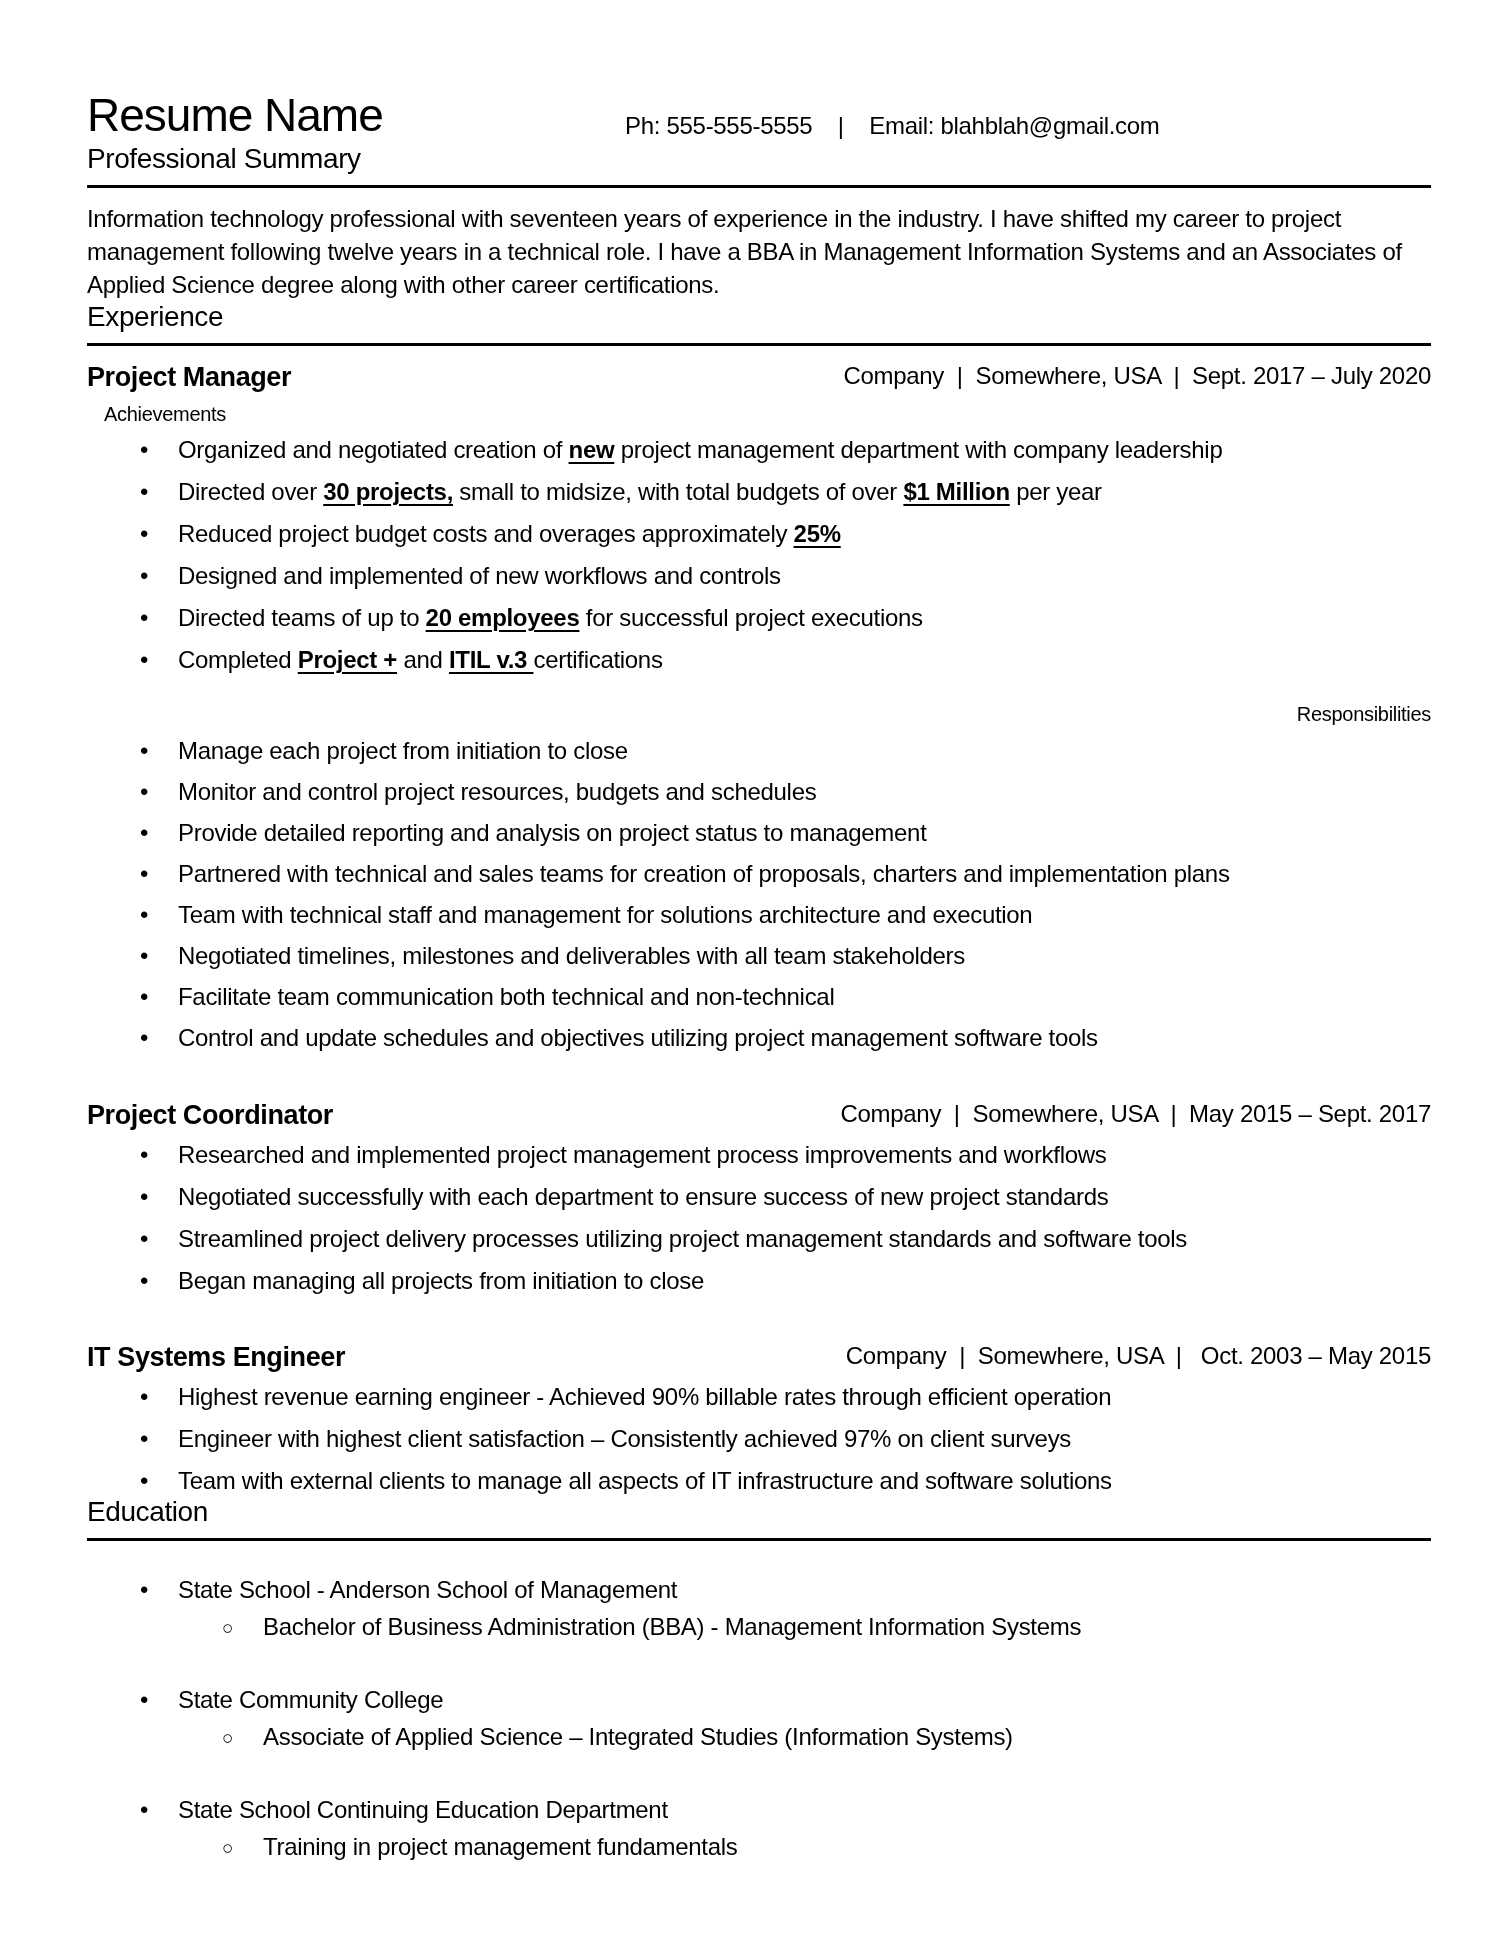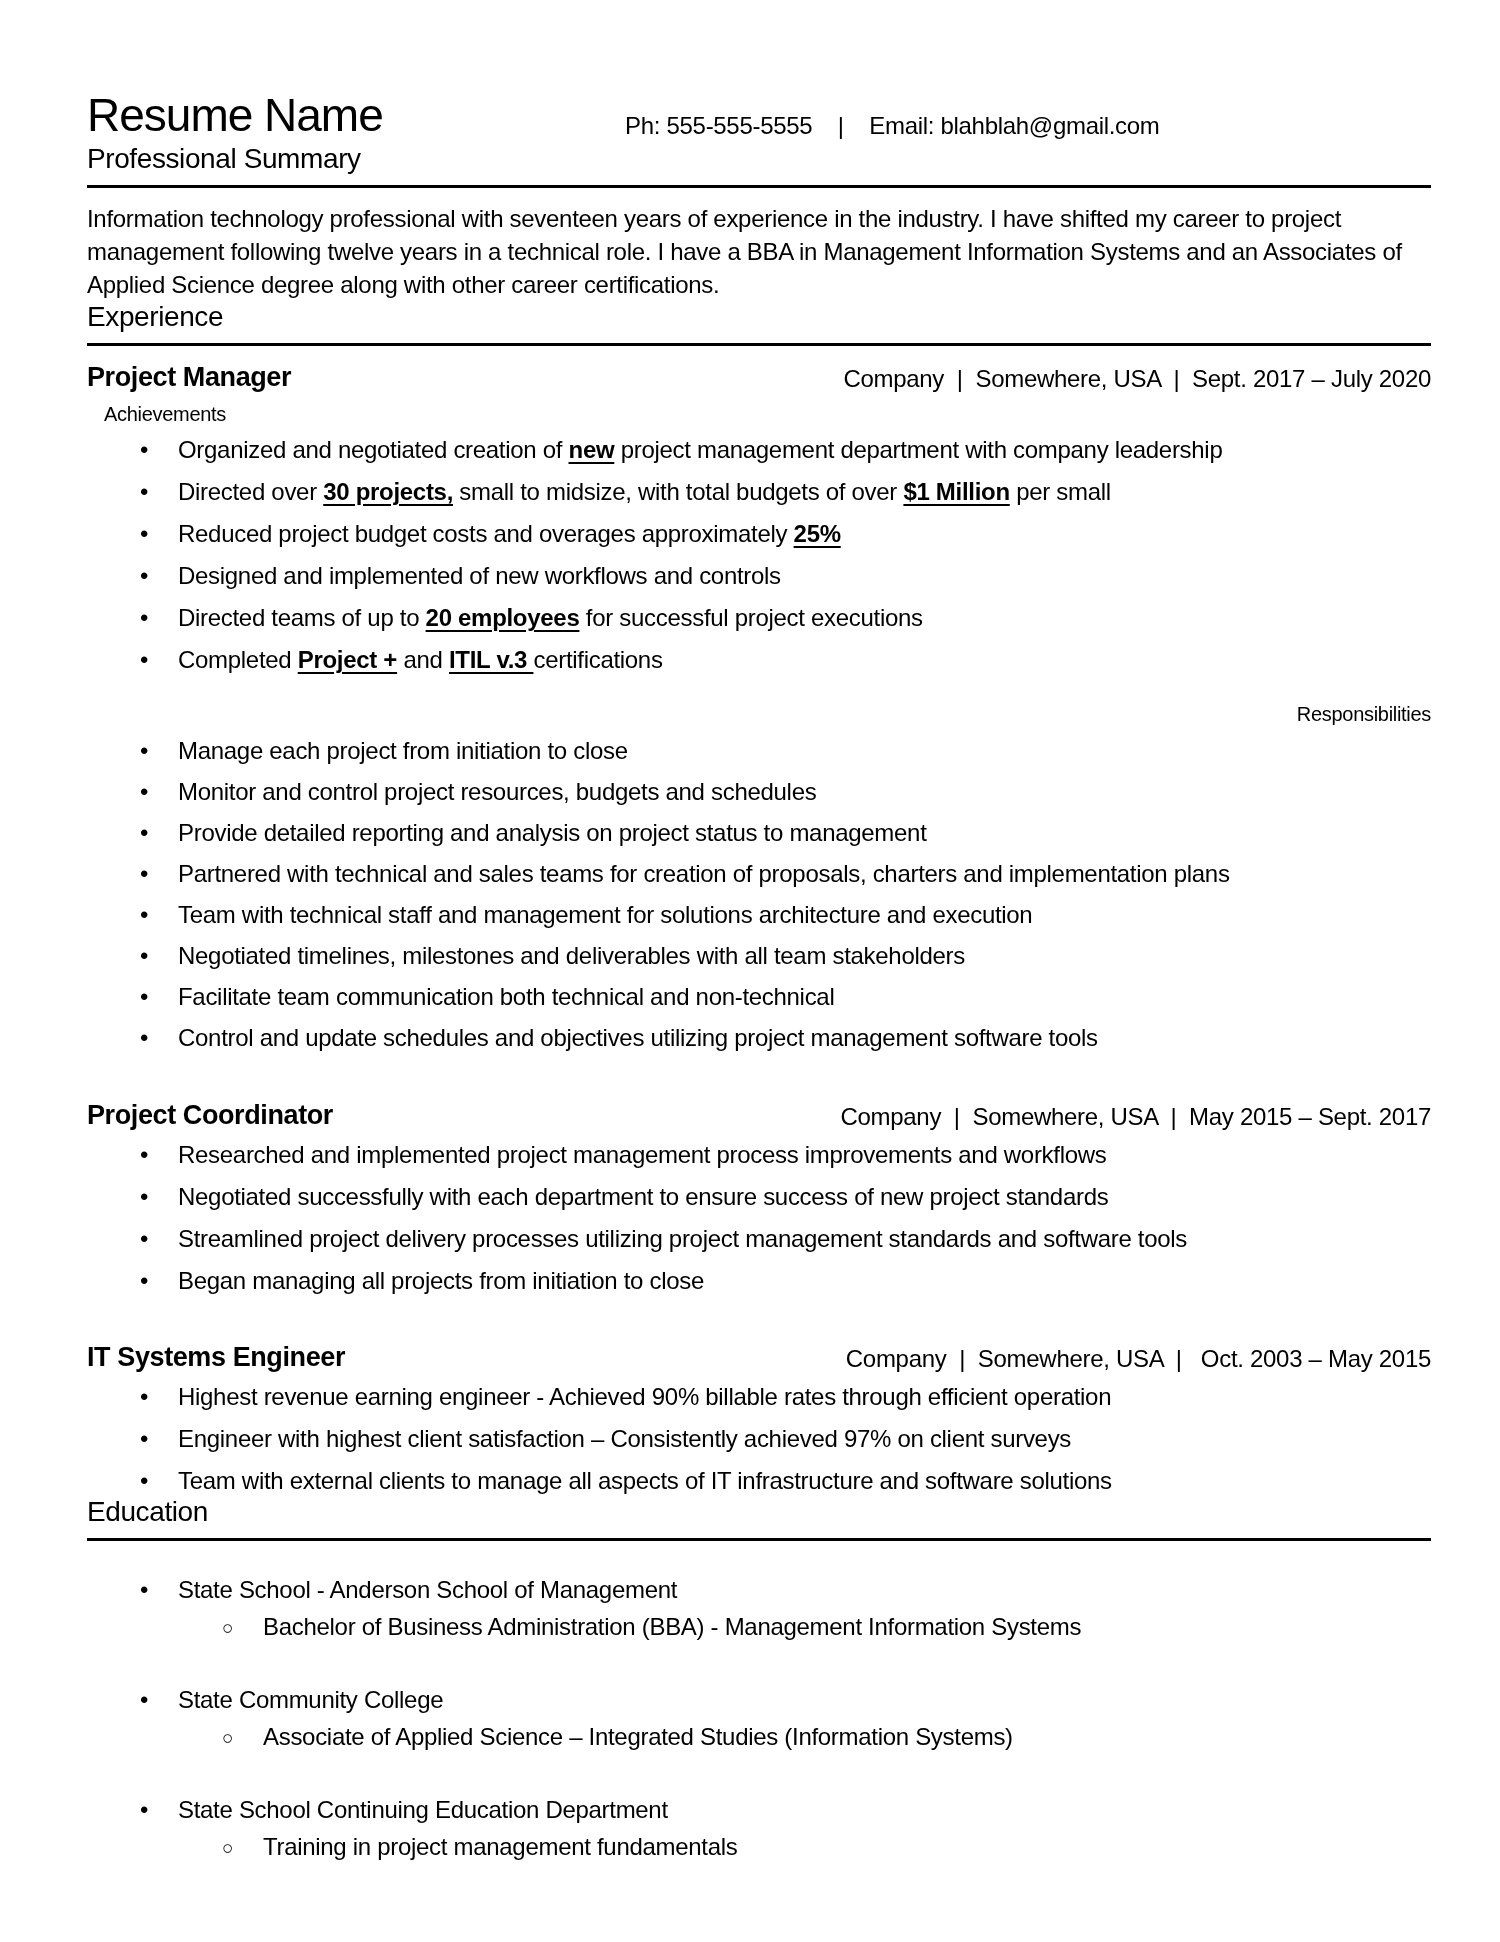--- a/index.html
+++ b/index.html
@@ -24,21 +24,21 @@
     margin:0;padding:0 0 10px 0;border-bottom:3px solid #000;
   }
   .mt-summary{margin-top:30px;}
   .mt-experience{margin-top:36px;}
   .mt-education{margin-top:44px;}
   p.summary-text{
     margin:14px 0 0 0;font-size:24px;line-height:33px;letter-spacing:-0.3px;
   }
   .job{margin-top:16px;}
   .job + .job{margin-top:46px;}
-  .job-header{display:flex;justify-content:space-between;align-items:flex-end;}
+  .job-header{display:flex;justify-content:space-between;align-items:flex-start;}
   .job-title{font-size:27px;font-weight:700;letter-spacing:-0.4px;margin:0;}
   .job-meta{font-size:24px;letter-spacing:-0.3px;white-space:pre;}
   .sub-label{font-size:20px;letter-spacing:-0.3px;margin:10px 0 0 0;}
   .sub-label.indent{margin-left:17px;}
   .sub-label.gap-top{margin-top:28px;text-align:right;}
   ul.bullets{
     list-style:none;margin:8px 0 0 0;padding:0 0 0 91px;
     font-size:24px;letter-spacing:-0.3px;
   }
   ul.bullets li{position:relative;}
@@ -76,21 +76,21 @@
   <h2 class="section-title mt-experience">Experience</h2>
 
   <div class="job">
     <div class="job-header">
       <h3 class="job-title">Project Manager</h3>
       <div class="job-meta">Company  |  Somewhere, USA  |  Sept. 2017 – July 2020</div>
     </div>
     <div class="sub-label indent">Achievements</div>
     <ul class="bullets loose">
         <li><span>Organized and negotiated creation of </span><span class="bu">new</span><span> project management department with company leadership</span></li>
-        <li><span>Directed over </span><span class="bu">30 projects,</span><span> small to midsize, with total budgets of over </span><span class="bu">$1 Million</span><span> per small</span></li>
+        <li><span>Directed over </span><span class="bu">30 projects,</span><span> small to midsize, with total budgets of over </span><span class="bu">$1 Million</span><span> per year</span></li>
         <li><span>Reduced project budget costs and overages approximately </span><span class="bu">25%</span></li>
         <li><span>Designed and implemented of new workflows and controls</span></li>
         <li><span>Directed teams of up to </span><span class="bu">20 employees</span><span> for successful project executions</span></li>
         <li><span>Completed </span><span class="bu">Project +</span><span> and </span><span class="bu">ITIL v.3 </span><span>certifications</span></li>
       </ul>
     <div class="sub-label gap-top">Responsibilities</div>
     <ul class="bullets tight">
         <li><span>Manage each project from initiation to close</span></li>
         <li><span>Monitor and control project resources, budgets and schedules</span></li>
         <li><span>Provide detailed reporting and analysis on project status to management</span></li>

